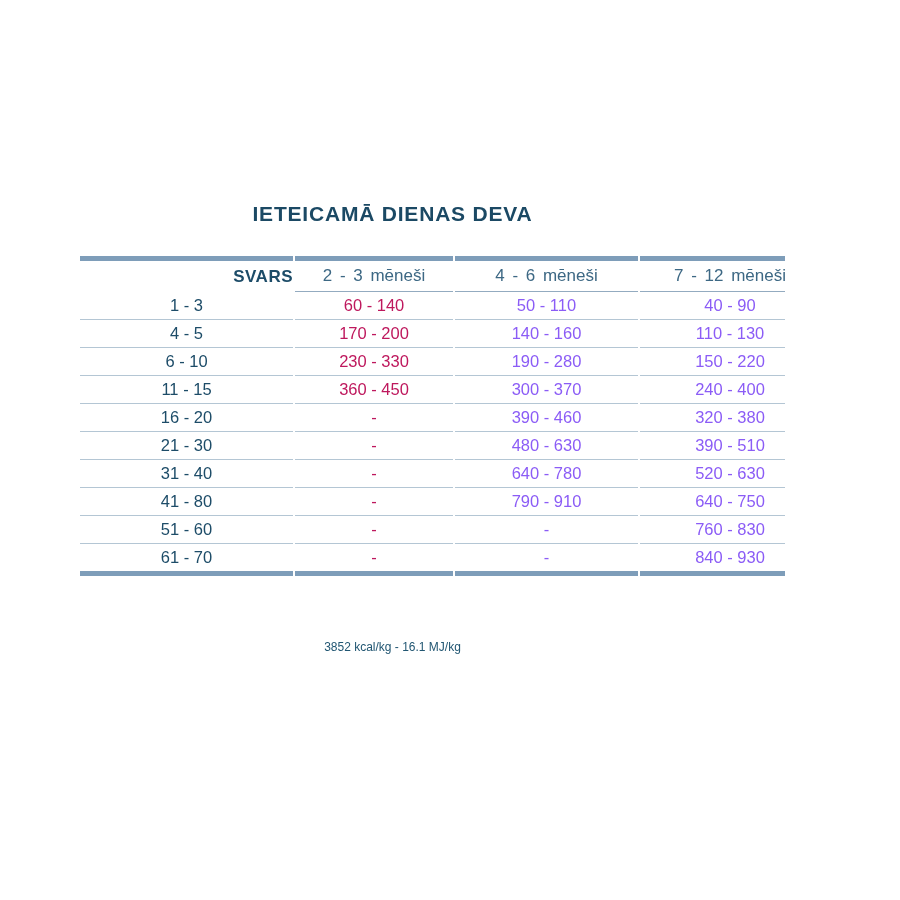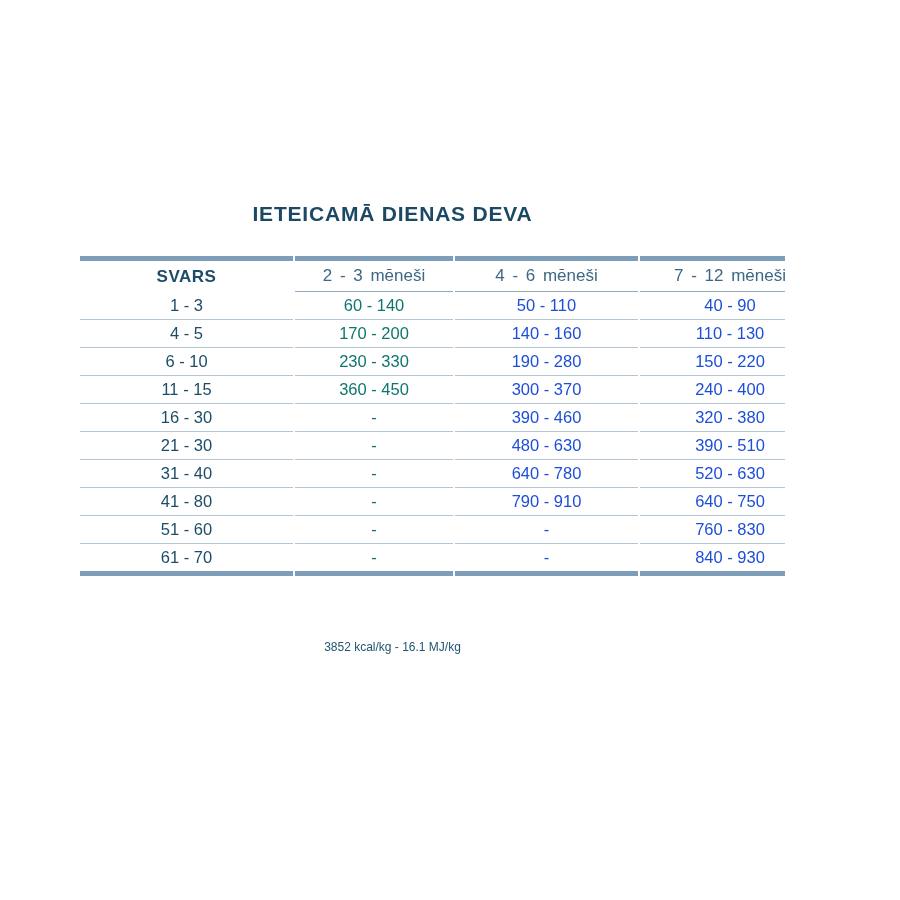--- a/index.html
+++ b/index.html
@@ -44,20 +44,21 @@
   }
   tr.head-row-1 td {
     border-top: 5px solid #7e9db9;
     height: 30px;
   }
   td.svars-cell {
     font-weight: 700;
     font-size: 17px;
     letter-spacing: 0.5px;
     color: #1d4c68;
+    text-align: right;
   }
   td.month-cell {
     font-size: 17px;
     color: #3d6884;
     word-spacing: 3px;
     border-bottom: 1px solid #93abc0;
     margin-top: 37px;
   }
   tr.head-row-2 td { height: 27px; border-bottom: 1px solid #b4c6d4; }
   td.kg-cell { color: #8ba3b5; font-size: 17px; }
@@ -66,22 +67,22 @@
     font-weight: 600;
     font-size: 16.5px;
     letter-spacing: 0.4px;
   }
   tbody td {
     height: 27px;
     border-bottom: 1px solid #b4c6d4;
   }
   tbody tr:last-child td { border-bottom: 5px solid #7e9db9; }
   td.cell-weight { color: #1d4c68; }
-  td.cell-light  { color: #0f766e; }
-  td.cell-dark   { color: #1d4ed8; }
+  td.cell-light  { color: #be185d; }
+  td.cell-dark   { color: #8b5cf6; }
   .footer {
     position: absolute;
     top: 640px;
     left: 0;
     width: 100%;
     text-align: center;
     font-size: 12px;
     color: #215672;
   }
 </style>
@@ -126,21 +127,21 @@
           <td class="cell-dark">190 - 280</td>
           <td class="cell-dark">150 - 220</td>
         </tr>
         <tr>
           <td class="cell-weight">11 - 15</td>
           <td class="cell-light">360 - 450</td>
           <td class="cell-dark">300 - 370</td>
           <td class="cell-dark">240 - 400</td>
         </tr>
         <tr>
-          <td class="cell-weight">16 - 30</td>
+          <td class="cell-weight">16 - 20</td>
           <td class="cell-light">-</td>
           <td class="cell-dark">390 - 460</td>
           <td class="cell-dark">320 - 380</td>
         </tr>
         <tr>
           <td class="cell-weight">21 - 30</td>
           <td class="cell-light">-</td>
           <td class="cell-dark">480 - 630</td>
           <td class="cell-dark">390 - 510</td>
         </tr>

